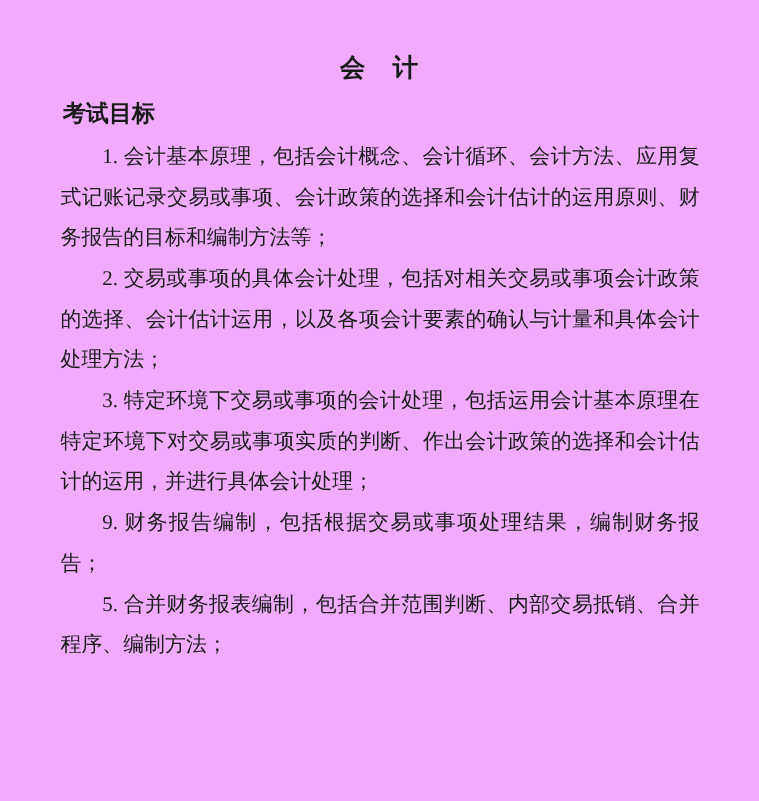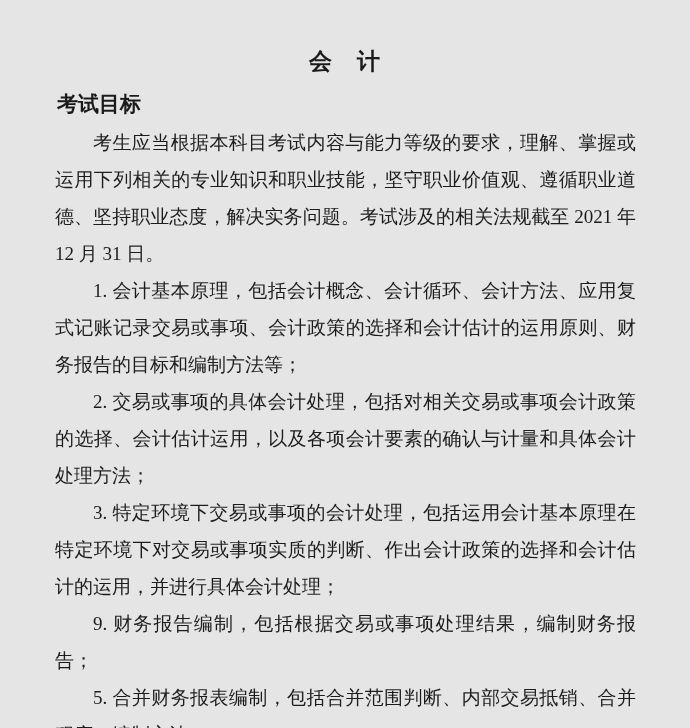--- a/index.html
+++ b/index.html
@@ -10,21 +10,21 @@
   body {
     width: 690px;
     height: 728px;
     overflow: hidden;
     font-family: "Liberation Serif", serif;
     color: #1c1c1c;
   }
   .page {
     width: 690px;
     height: 728px;
-    background: #e5e5e5;
+    background: #f0abfc;
     box-sizing: border-box;
     position: relative;
   }
   .doc-title {
     margin: 0;
     padding-top: 48px;
     text-align: center;
     font-family: "Liberation Sans", sans-serif;
     font-weight: bold;
     font-size: 23px;
@@ -57,21 +57,20 @@
 </style>
 </head>
 <body>
 
 <div class="page">
   <h1 class="doc-title">会　计</h1>
 
   <h2 class="section-heading">考试目标</h2>
 
   <div class="body-text">
-    <p class="para">考生应当根据本科目考试内容与能力等级的要求，理解、掌握或运用下列相关的专业知识和职业技能，坚守职业价值观、遵循职业道德、坚持职业态度，解决实务问题。考试涉及的相关法规截至 2021 年 12 月 31 日。</p>
     <p class="para">1. 会计基本原理，包括会计概念、会计循环、会计方法、应用复式记账记录交易或事项、会计政策的选择和会计估计的运用原则、财务报告的目标和编制方法等；</p>
     <p class="para">2. 交易或事项的具体会计处理，包括对相关交易或事项会计政策的选择、会计估计运用，以及各项会计要素的确认与计量和具体会计处理方法；</p>
     <p class="para">3. 特定环境下交易或事项的会计处理，包括运用会计基本原理在特定环境下对交易或事项实质的判断、作出会计政策的选择和会计估计的运用，并进行具体会计处理；</p>
     <p class="para">9. 财务报告编制，包括根据交易或事项处理结果，编制财务报告；</p>
     <p class="para">5. 合并财务报表编制，包括合并范围判断、内部交易抵销、合并程序、编制方法；</p>
 
   </div>
 </div>
 
 </body></html>

